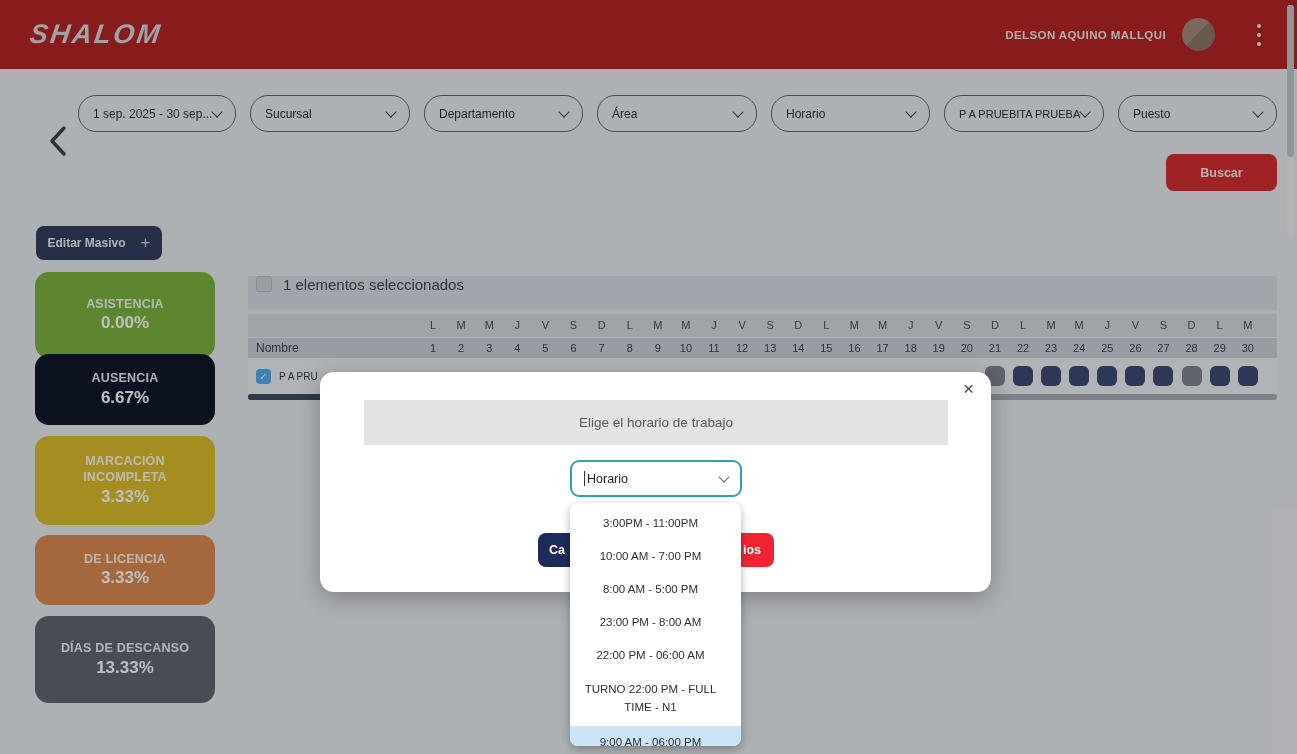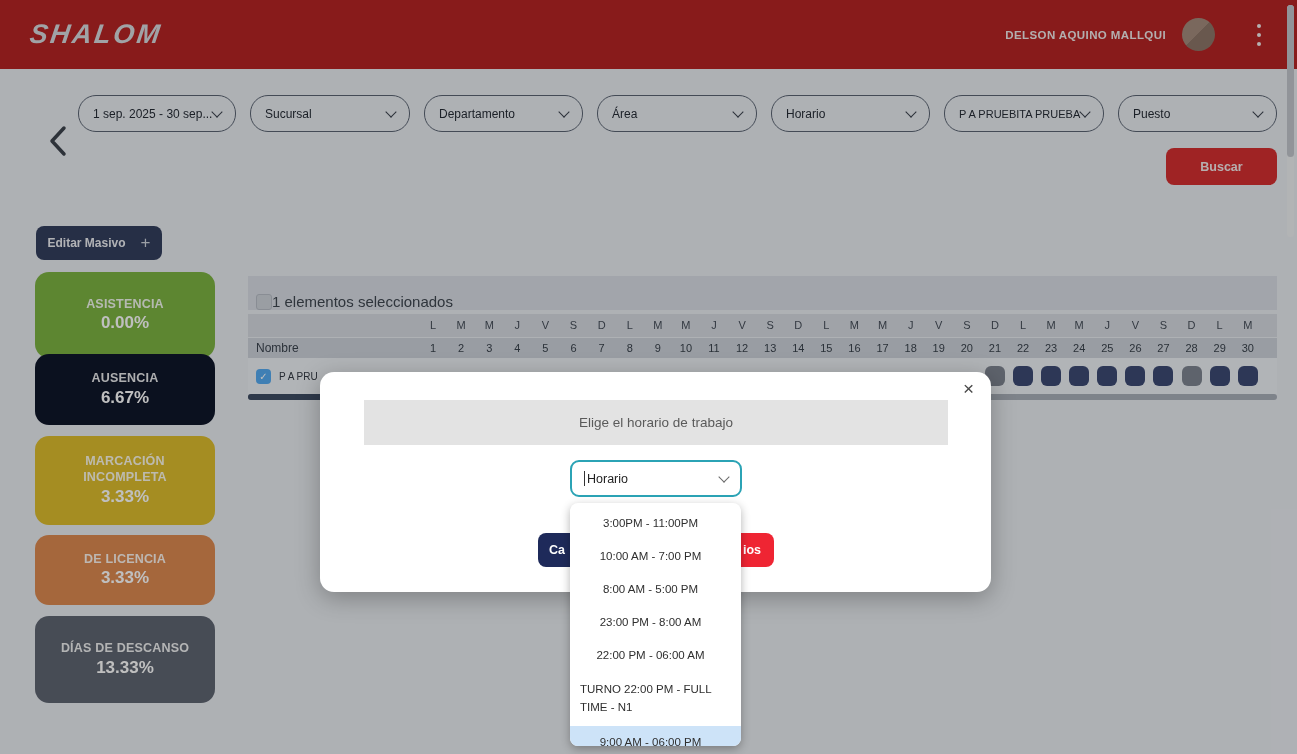--- a/index.html
+++ b/index.html
@@ -25,21 +25,21 @@
     color:#262d36;font-size:12px;background:transparent;cursor:pointer;}
   .filters div.pill:nth-of-type(1){left:78px;width:158px;}
   .filters div.pill:nth-of-type(2){left:250px;width:160px;}
   .filters div.pill:nth-of-type(3){left:424px;width:159px;}
   .filters div.pill:nth-of-type(4){left:597px;width:160px;}
   .filters div.pill:nth-of-type(5){left:771px;width:159px;}
   .filters div.pill:nth-of-type(6){left:944px;width:160px;font-size:11px;}
   .filters div.pill:nth-of-type(7){left:1118px;width:159px;}
   .chev{width:7px;height:7px;border-right:1.6px solid #3a424c;border-bottom:1.6px solid #3a424c;
     transform:rotate(45deg);margin-left:auto;margin-bottom:3px;flex:none;}
-  .btn-buscar{position:absolute;left:1166px;top:148px;width:111px;height:37px;background:#d42f30;
+  .btn-buscar{position:absolute;left:1166px;top:154px;width:111px;height:37px;background:#d42f30;
     border-radius:8px;color:#f4e9e9;font-weight:700;font-size:12.5px;display:flex;
     align-items:center;justify-content:center;cursor:pointer;}
   .btn-editar{position:absolute;left:36px;top:226px;width:126px;height:34px;background:#333f5e;
     border-radius:8px;color:#eceef2;font-weight:700;font-size:12px;display:flex;
     align-items:center;justify-content:center;gap:15px;cursor:pointer;}
   .btn-editar .plus{font-weight:400;font-size:17px;color:#cfd4dd;}
 
   
   .stat{position:absolute;left:35px;width:180px;border-radius:14px;display:flex;flex-direction:column;
     align-items:center;justify-content:center;text-align:center;padding:6px 16px;box-sizing:border-box;}
@@ -51,21 +51,21 @@
   .stats div.stat:nth-of-type(4){top:535px;height:70px;}
   .stats div.stat:nth-of-type(5){top:616px;height:87px;}
   .stat.asistencia{background:#7cb342;}
   .stat.ausencia{background:#0f172a;}
   .stat.marcacion{background:#dcbd2e;}
   .stat.licencia{background:#dd8a50;}
   .stat.descanso{background:#5f6672;}
 
   
   .sel-band{position:absolute;left:248px;top:276px;width:1029px;height:34px;background:#d9dde4;
-    display:flex;align-items:flex-end;padding-left:8px;box-sizing:border-box;}
+    display:flex;align-items:flex-start;gap:11px;padding-left:8px;box-sizing:border-box;}
   .cb{width:14px;height:14px;border-radius:3px;background:#ced3da;border:1px solid #b7bdc6;cursor:pointer;}
   .sel-text{font-size:15px;color:#3f4751;font-weight:500;}
   .letters-band{position:absolute;left:248px;top:314px;width:1029px;height:23px;background:#d6dae1;}
   .letters-row{position:absolute;left:419px;top:314px;width:843px;height:23px;display:flex;}
   .letters-row span{flex:1;text-align:center;font-size:11px;color:#454d58;line-height:23px;}
   .numbers-band{position:absolute;left:248px;top:338px;width:1029px;height:20px;background:#cdd2da;}
   .name-header{position:absolute;left:256px;top:338px;font-size:12px;color:#3a434e;line-height:20px;}
   .numbers-row{position:absolute;left:419px;top:338px;width:843px;height:20px;display:flex;}
   .numbers-row span{flex:1;text-align:center;font-size:11px;color:#39424c;line-height:20px;}
   .row-band{position:absolute;left:248px;top:358px;width:1029px;height:36px;background:#edf0f4;
@@ -97,21 +97,21 @@
     transform:rotate(45deg);margin-left:auto;margin-bottom:3px;}
   .btn-cancel{position:absolute;left:218px;top:161px;width:114px;height:34px;background:#1e2a5a;
     border-radius:8px;color:#fff;font-weight:700;font-size:12.5px;display:flex;align-items:center;
     padding-left:11px;box-sizing:border-box;cursor:pointer;}
   .btn-save{position:absolute;left:338px;top:161px;width:116px;height:34px;background:#ef2533;
     border-radius:8px;color:#fff;font-weight:700;font-size:12.5px;display:flex;align-items:center;
     justify-content:flex-end;padding-right:13px;box-sizing:border-box;cursor:pointer;}
   .opts-panel{position:absolute;left:570px;top:503px;width:171px;height:243px;background:#fff;
     border-radius:8px;z-index:22;box-shadow:0 3px 10px rgba(0,0,0,.3);padding-top:4px;
     box-sizing:border-box;overflow:hidden;}
-  .opt{min-height:33px;display:flex;align-items:center;justify-content:center;text-align:left;
+  .opt{min-height:33px;display:flex;align-items:center;justify-content:center;text-align:center;
     font-size:11.5px;color:#2f2f2f;padding:0 20px 0 10px;cursor:pointer;line-height:1.55;}
   .opt.tall{min-height:54px;}
   .opt.highlight{background:#cde3f8;}
   .scroll-track{position:absolute;right:3px;top:5px;width:7px;height:232px;background:#eef0f2;border-radius:4px;}
   .scroll-thumb{position:absolute;right:3px;top:5px;width:7px;height:152px;background:#c2c6cc;border-radius:4px;cursor:pointer;}
 </style>
 </head>
 <body>
 
 <div class="stage">

